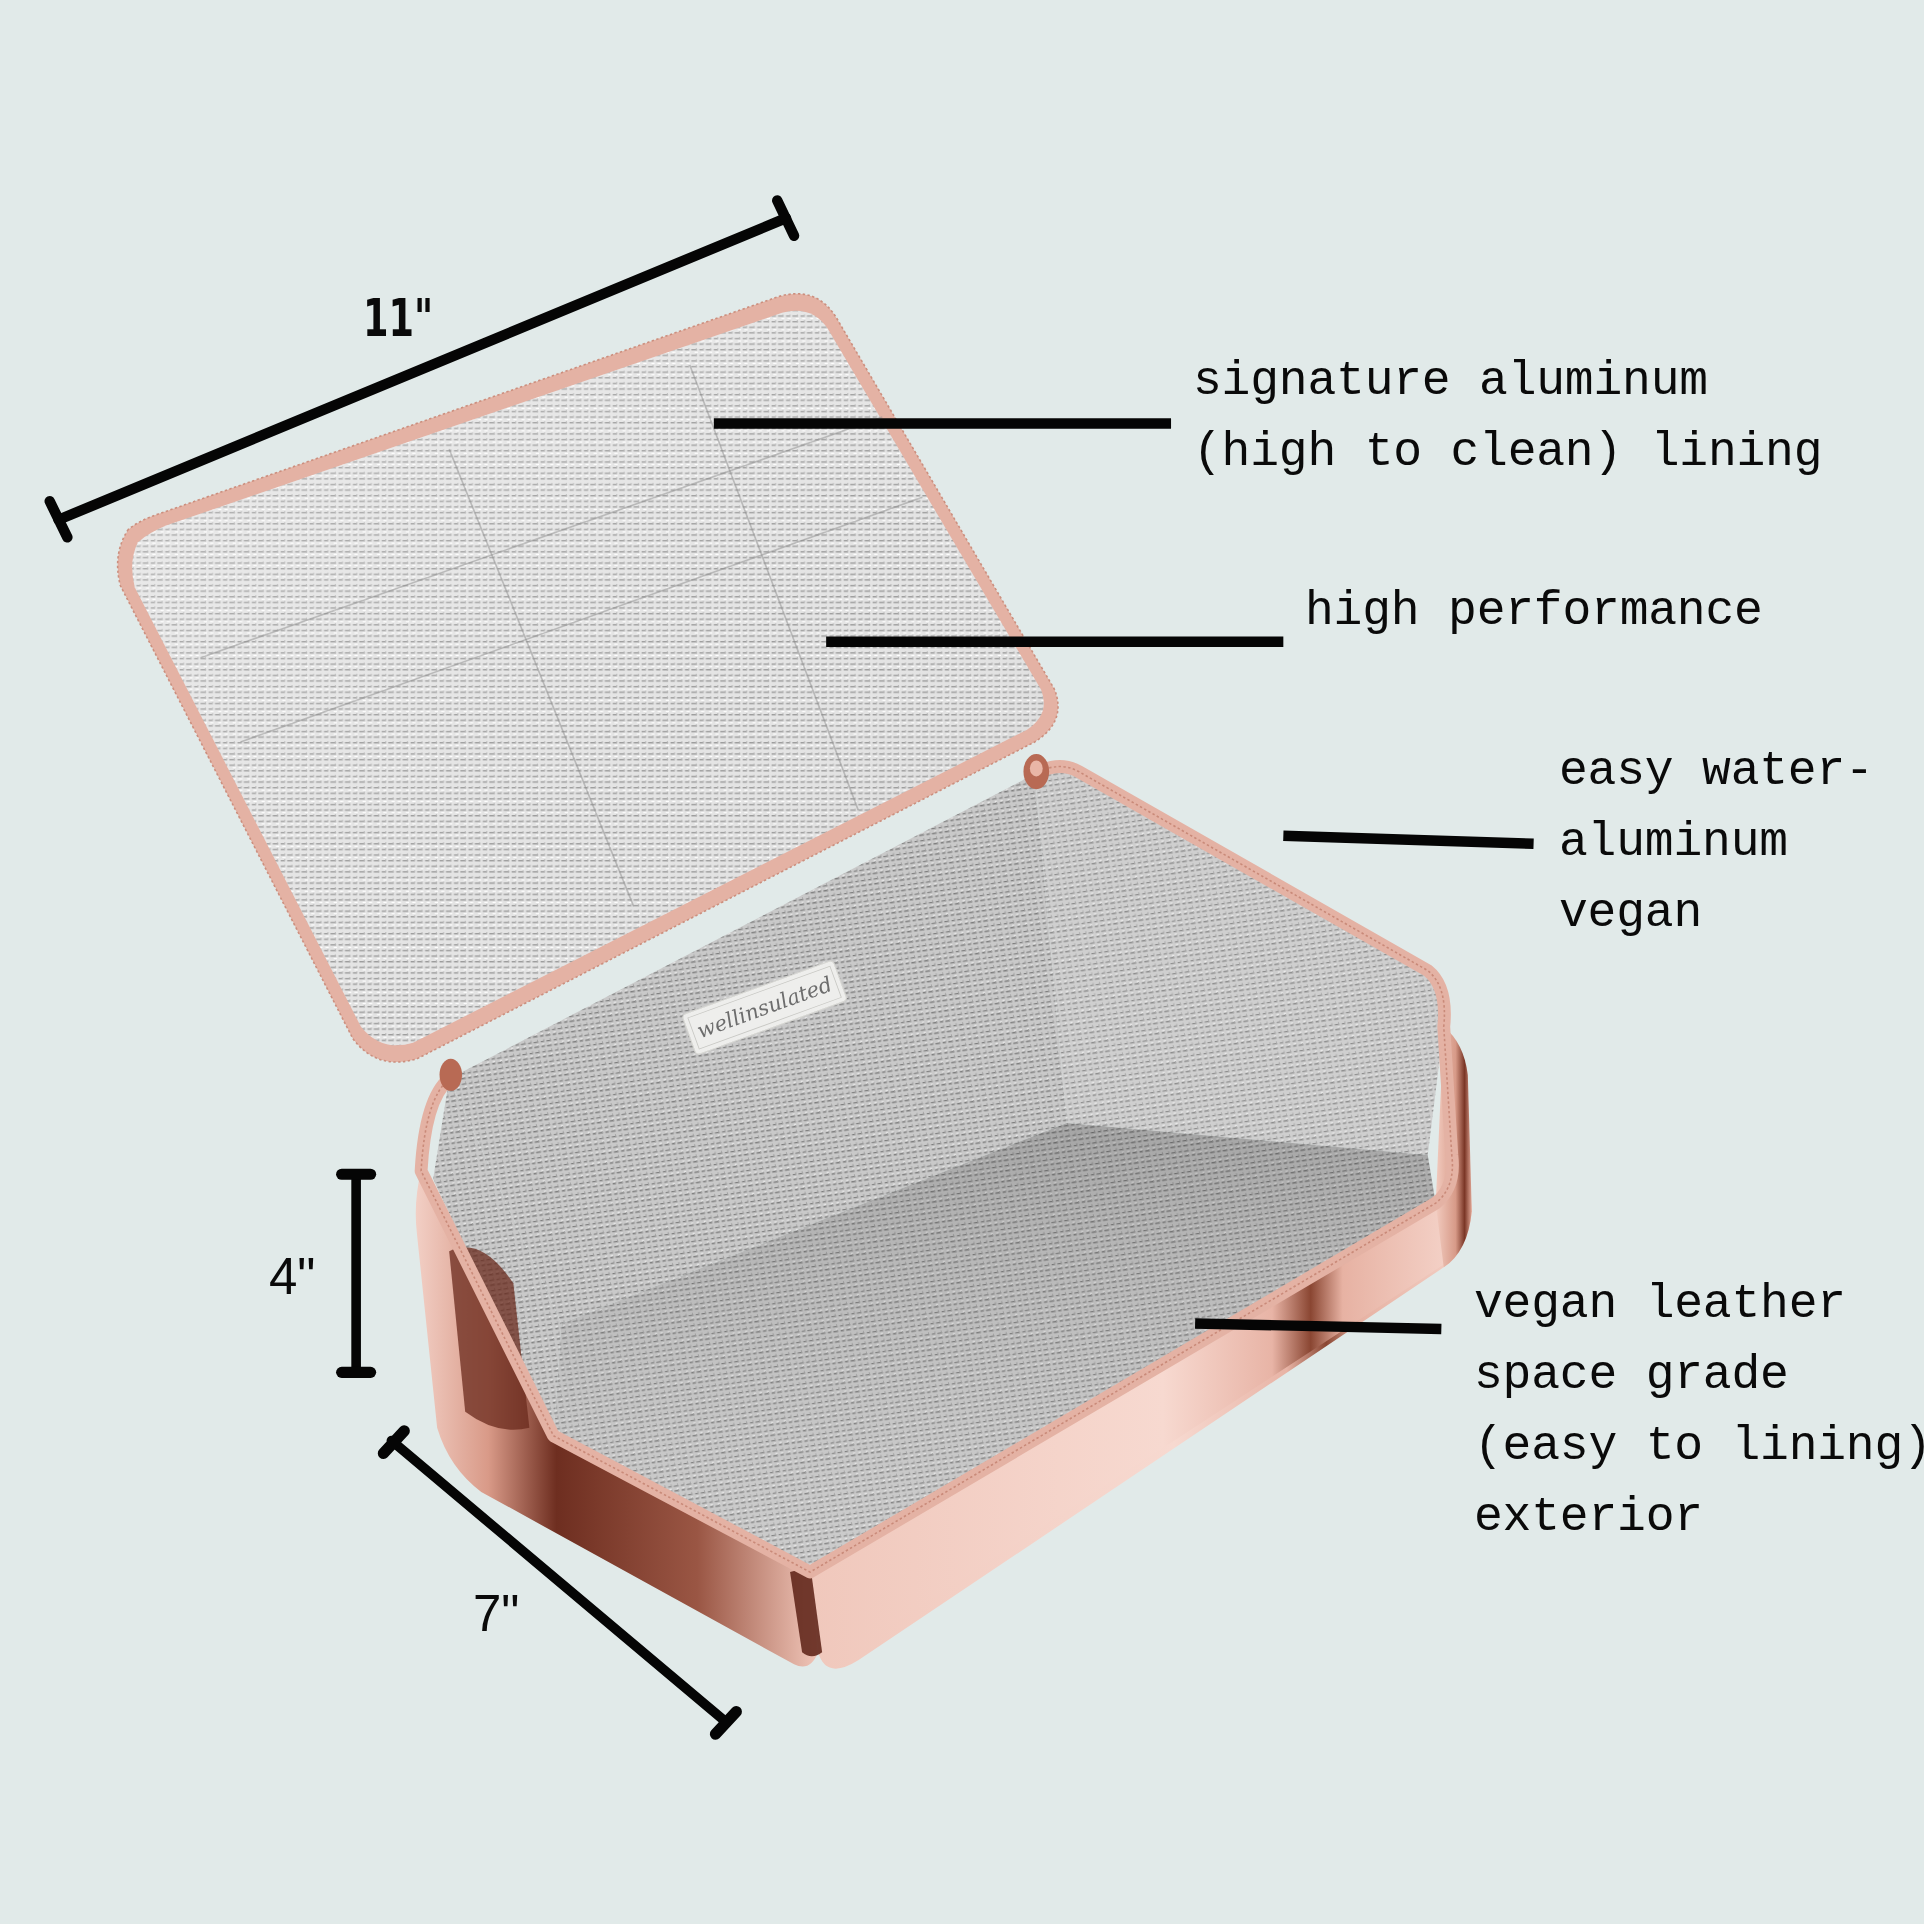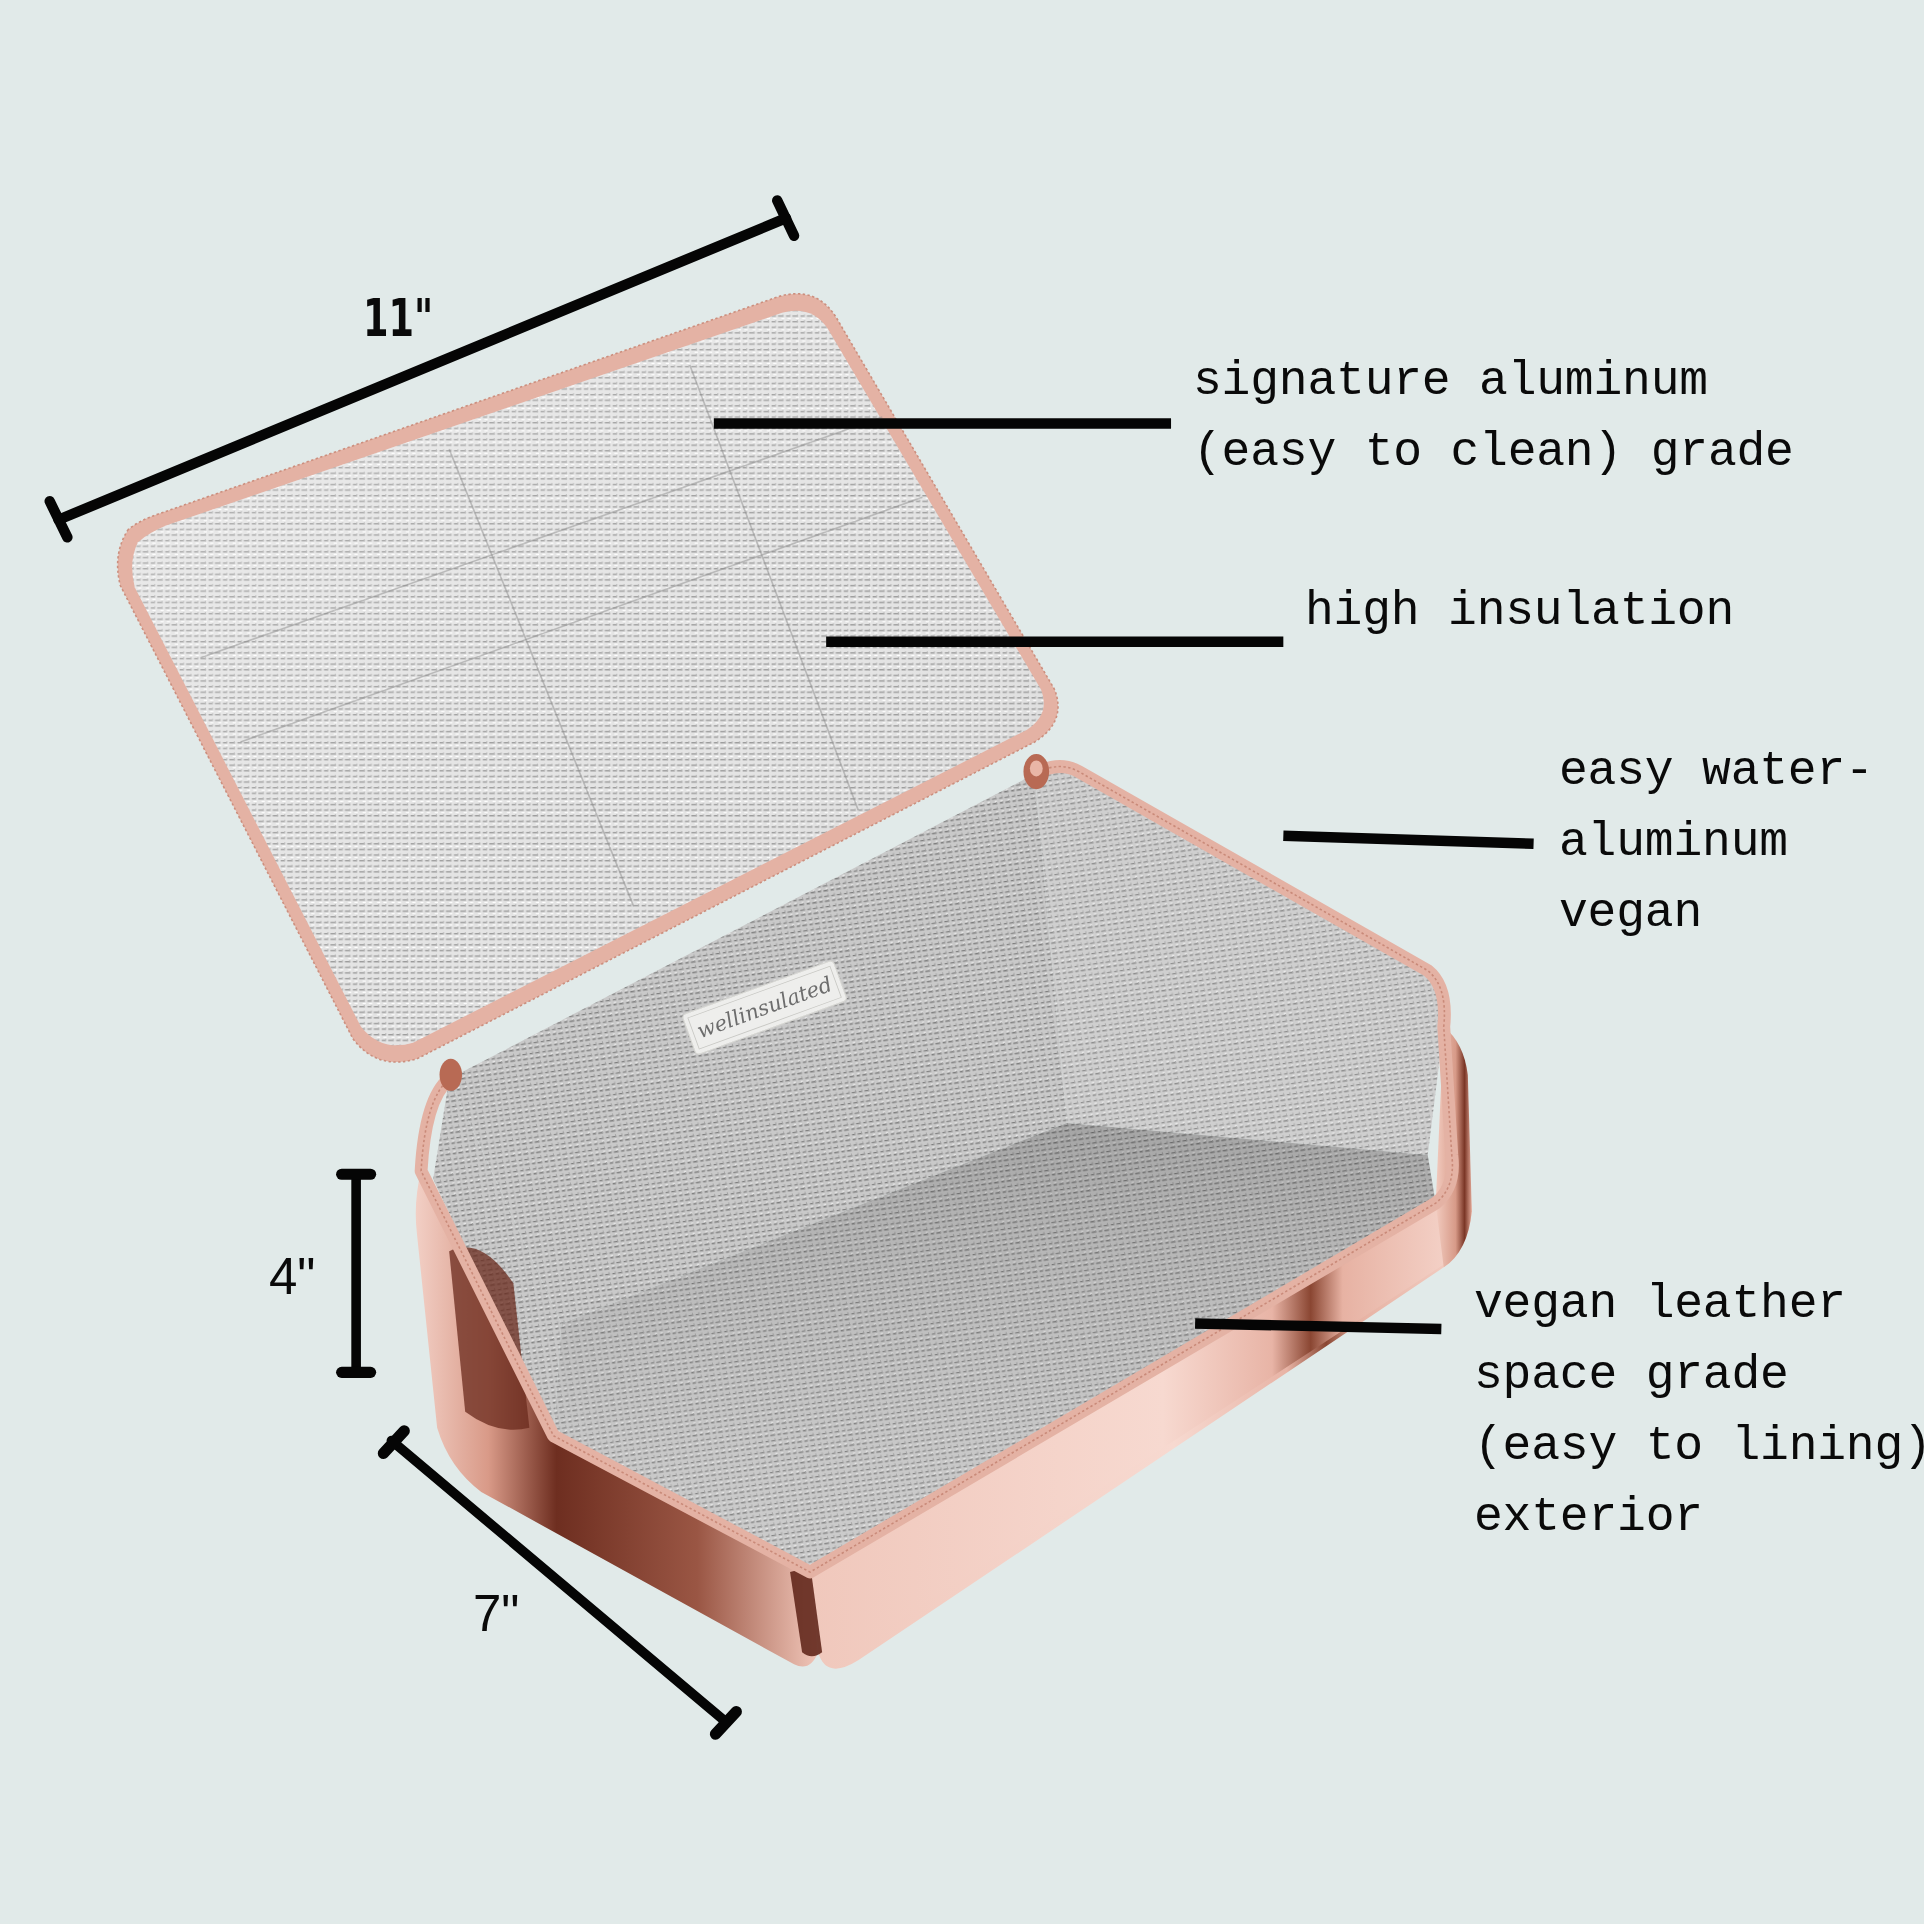--- a/index.html
+++ b/index.html
@@ -168,24 +168,24 @@
   </svg>
 
   <div class="brand-tag">wellinsulated</div>
 
   <div class="dim-label dim-11" style="left:363px; top:293px;">11"</div>
   <div class="dim-label" style="left:269px; top:1251px;">4"</div>
   <div class="dim-label" style="left:473px; top:1588px;">7"</div>
 
   <div class="feature-label" style="left:1193px; top:346px;">
     <span>signature aluminum</span>
-    <span>(easy to clean) grade</span>
+    <span>(high to clean) lining</span>
   </div>
   <div class="feature-label" style="left:1305px; top:576px;">
-    <span>high insulation</span>
+    <span>high performance</span>
   </div>
   <div class="feature-label" style="left:1559px; top:736px;">
     <span>easy water-</span>
     <span>aluminum</span>
     <span>vegan</span>
   </div>
   <div class="feature-label" style="left:1474px; top:1269px;">
     <span>vegan leather</span>
     <span>space grade</span>
     <span>(easy to lining)</span>

